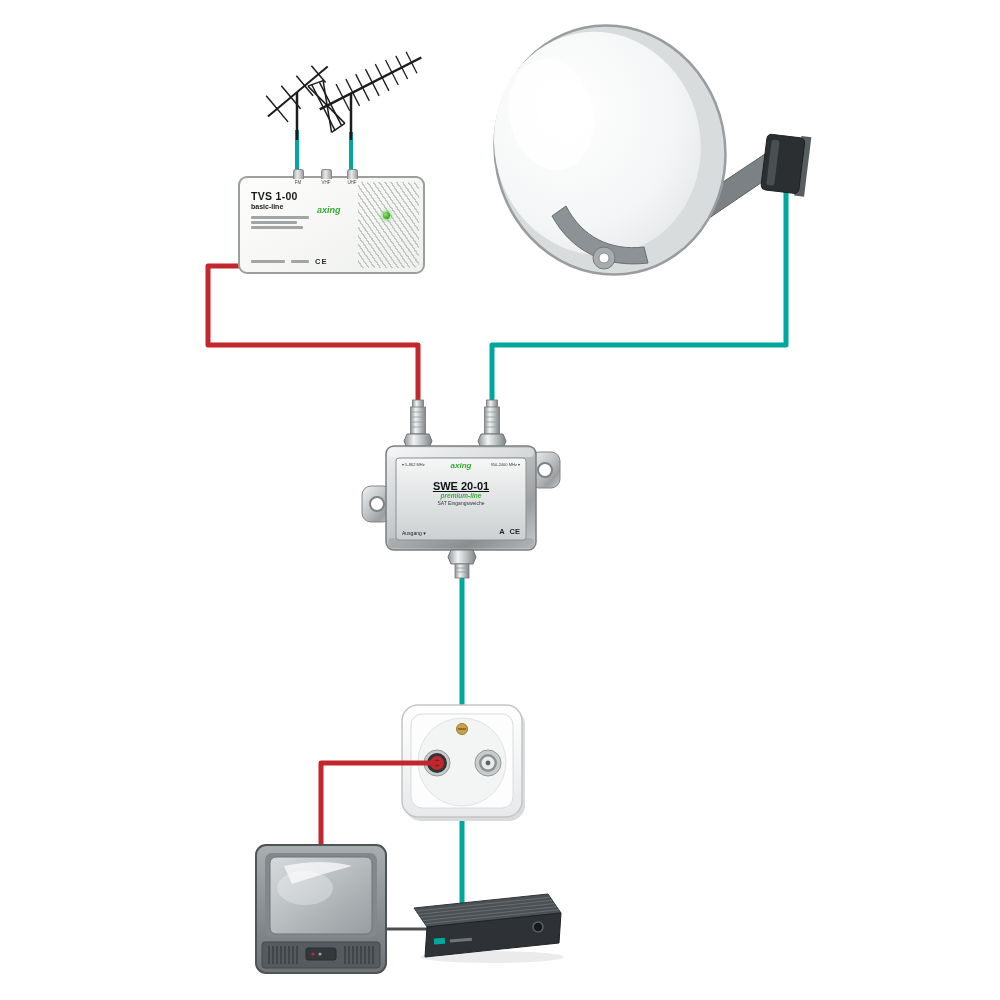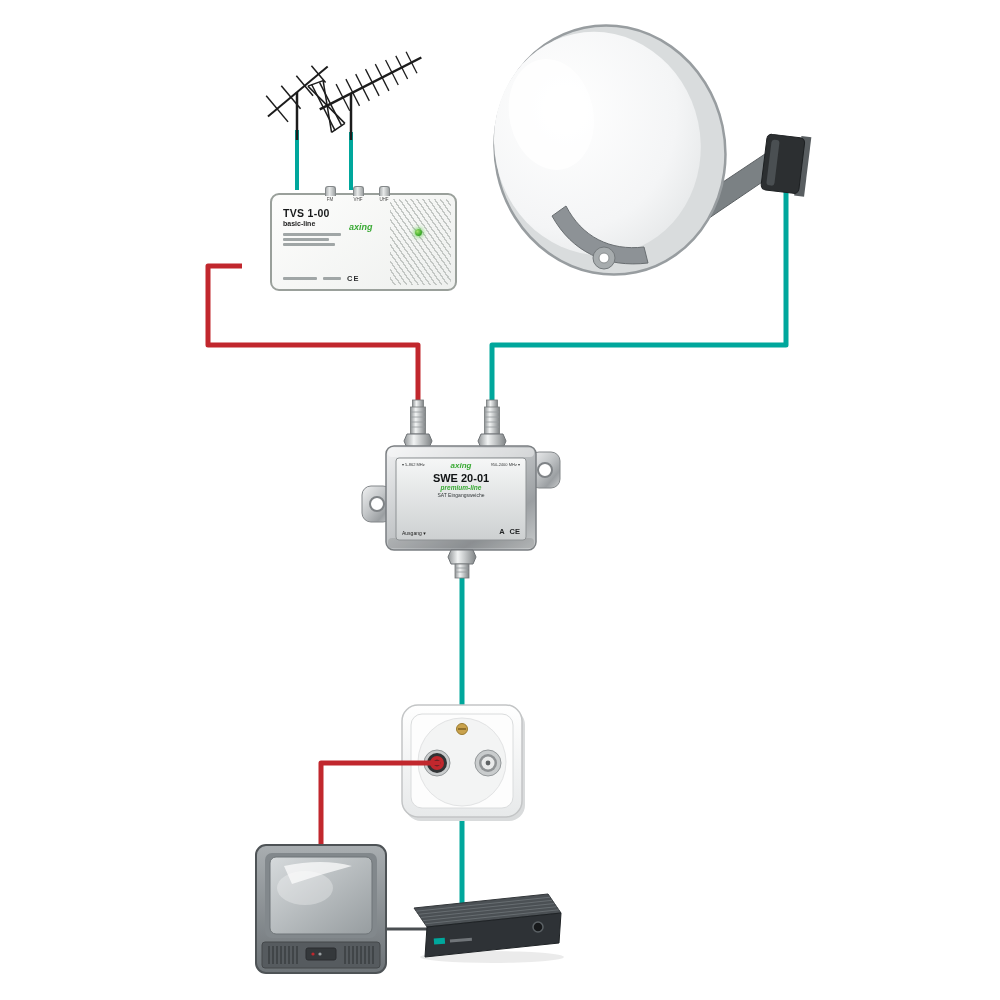--- a/index.html
+++ b/index.html
@@ -1,22 +1,22 @@
 <!DOCTYPE html>
 <html><head>
 <meta charset="utf-8">
 <style>
   html,body{margin:0;padding:0;background:#ffffff;}
   .stage{position:relative;width:1000px;height:1000px;background:#ffffff;overflow:hidden;
          font-family:"Liberation Sans", sans-serif;outline:1px solid #ececec;}
   .layer{position:absolute;left:0;top:0;}
 
   
-  .amp{position:absolute;left:238px;top:193px;width:187px;height:98px;box-sizing:border-box;
-       background:linear-gradient(145deg,#fdfdfc,#eef0ee);border:2px solid #9aa09b;border-radius:9px;margin-left:32px;}
+  .amp{position:absolute;left:238px;top:176px;width:187px;height:98px;box-sizing:border-box;
+       background:linear-gradient(145deg,#fdfdfc,#eef0ee);border:2px solid #9aa09b;border-radius:9px;}
   .amp-nub{position:absolute;top:-9px;width:11px;height:10px;box-sizing:border-box;
        background:linear-gradient(90deg,#aeb2b3,#e8eaea 40%,#9fa3a4);border:1px solid #84888a;
        border-bottom:none;border-radius:3px 3px 0 0;}
   .amp-port{position:absolute;top:2px;width:30px;text-align:center;font-size:4.5px;color:#4a4a4a;}
   .amp-grille{position:absolute;left:118px;right:4px;top:4px;bottom:4px;border-radius:0 5px 5px 0;
        background:repeating-linear-gradient(55deg,rgba(255,255,255,0) 0 3.4px,#c3c7c4 3.4px 4.8px);}
   .amp-led{position:absolute;left:143px;top:34px;width:7px;height:7px;border-radius:50%;
        background:radial-gradient(circle at 35% 35%,#9fe06b,#3fae2a 60%,#2b8a1d);
        box-shadow:0 0 4px 1px rgba(80,200,60,.8);}
   .amp-label{position:absolute;left:11px;top:12px;width:106px;}
@@ -30,21 +30,21 @@
   .amp-ce{font-size:7.5px;font-weight:bold;color:#2b2d2e;letter-spacing:1px;}
 
   
   .swe-label{position:absolute;left:397px;top:459px;width:128px;height:80px;box-sizing:border-box;
        padding:3px 5px;display:flex;flex-direction:column;}
   .swe-top{display:flex;justify-content:space-between;align-items:flex-start;font-size:4px;
        color:#3a3c3d;line-height:5px;}
   .swe-port-l,.swe-port-r{width:36px;}
   .swe-port-r{text-align:right;}
   .swe-logo{font-size:8px;font-weight:bold;font-style:italic;color:#3aaa35;line-height:8px;}
-  .swe-model{text-align:center;font-size:11px;font-weight:bold;color:#101314;margin-top:2px;}
+  .swe-model{text-align:center;font-size:11px;font-weight:bold;color:#101314;margin-top:10px;text-decoration:underline;}
   .swe-series{text-align:center;font-size:6.5px;font-weight:bold;font-style:italic;color:#3aaa35;}
   .swe-sub{text-align:center;font-size:5px;color:#33383a;margin-top:1px;}
   .swe-bottom{margin-top:auto;display:flex;justify-content:space-between;align-items:flex-end;}
   .swe-out{font-size:5px;color:#222;}
   .swe-marks{font-size:7.5px;font-weight:bold;color:#232526;display:flex;gap:5px;align-items:baseline;}
 </style>
 </head>
 <body>
 
 <div class="stage">

